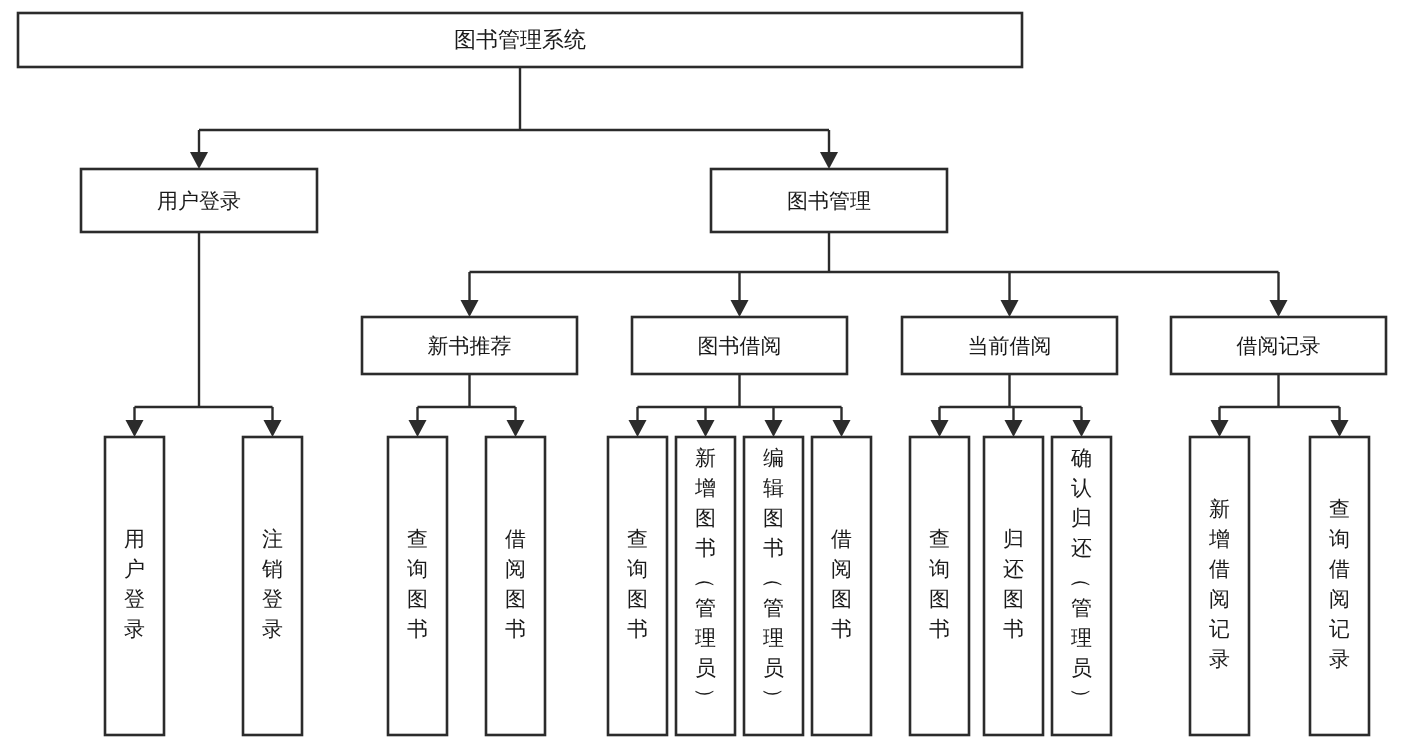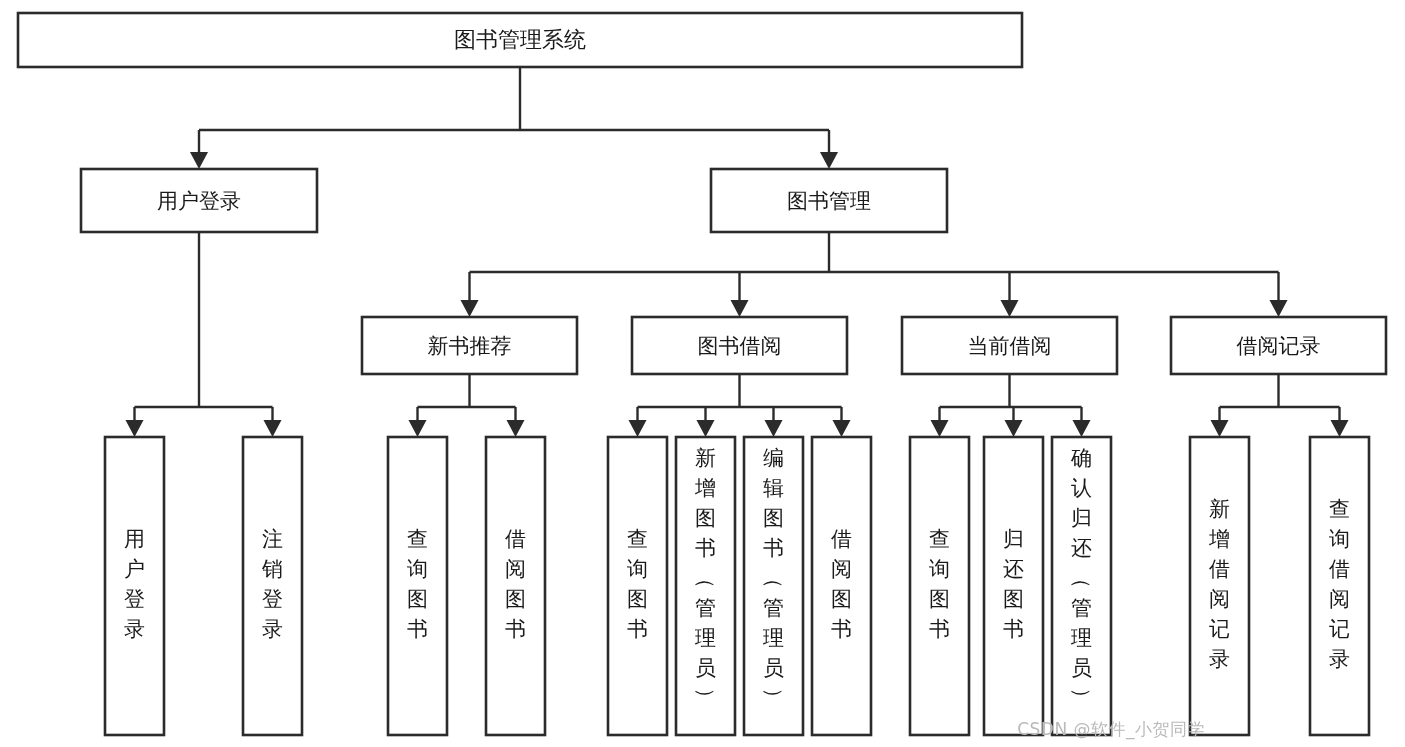--- a/index.html
+++ b/index.html
@@ -287,14 +287,13 @@
             <text x="1339.5" y="516" class="leaf-label">查</text>
             <text x="1339.5" y="546" class="leaf-label">询</text>
             <text x="1339.5" y="576" class="leaf-label">借</text>
             <text x="1339.5" y="606" class="leaf-label">阅</text>
             <text x="1339.5" y="636" class="leaf-label">记</text>
             <text x="1339.5" y="666" class="leaf-label">录</text>
           </g>
         </g>
       </g>
   </svg>
-  <div class="watermark">CSDN @软件_小贺同学</div>
 </div>
 
 </body></html>

